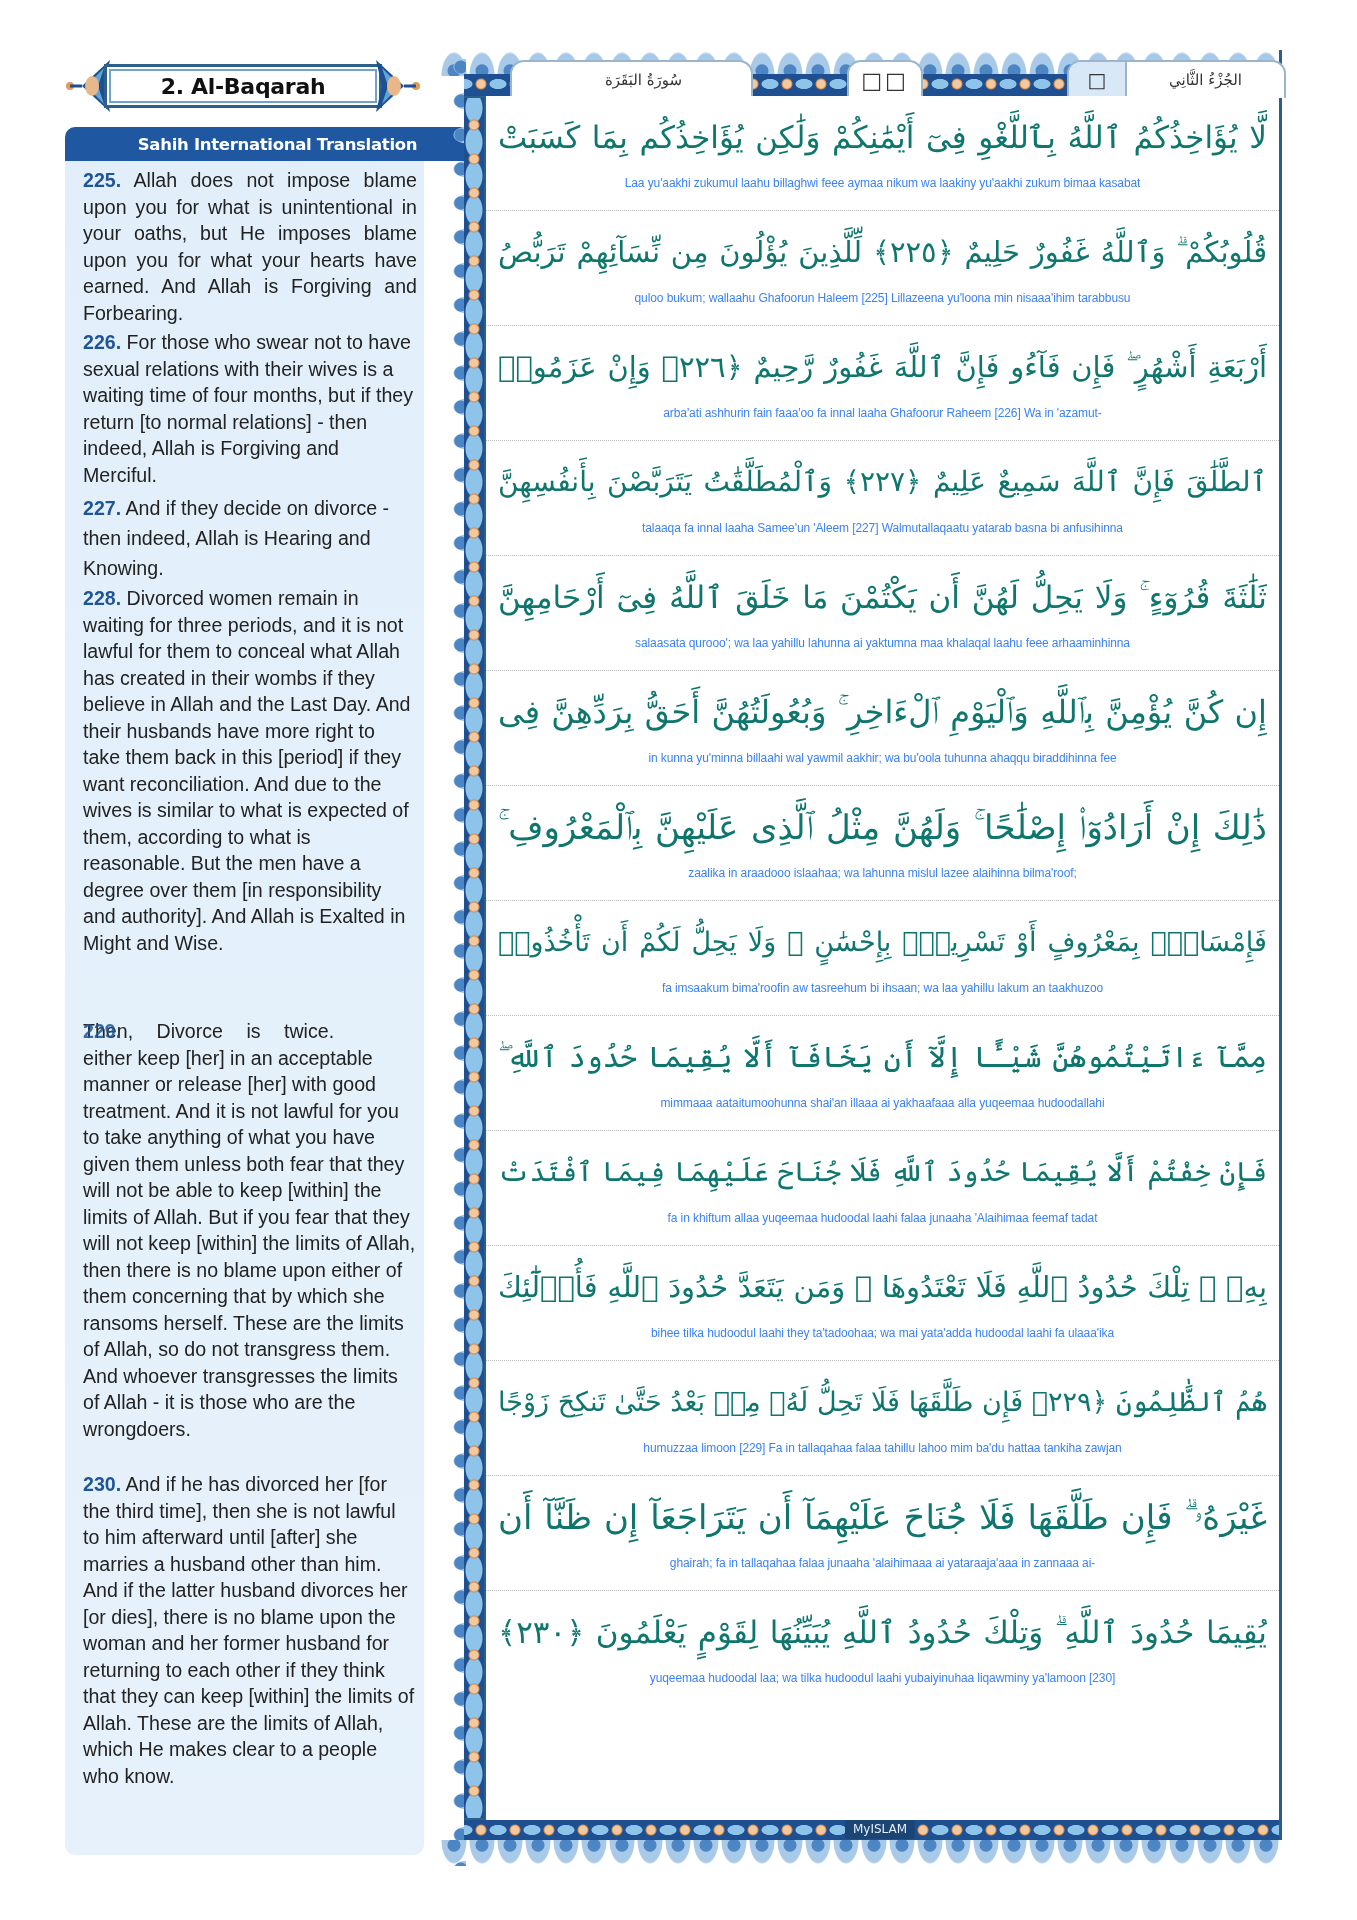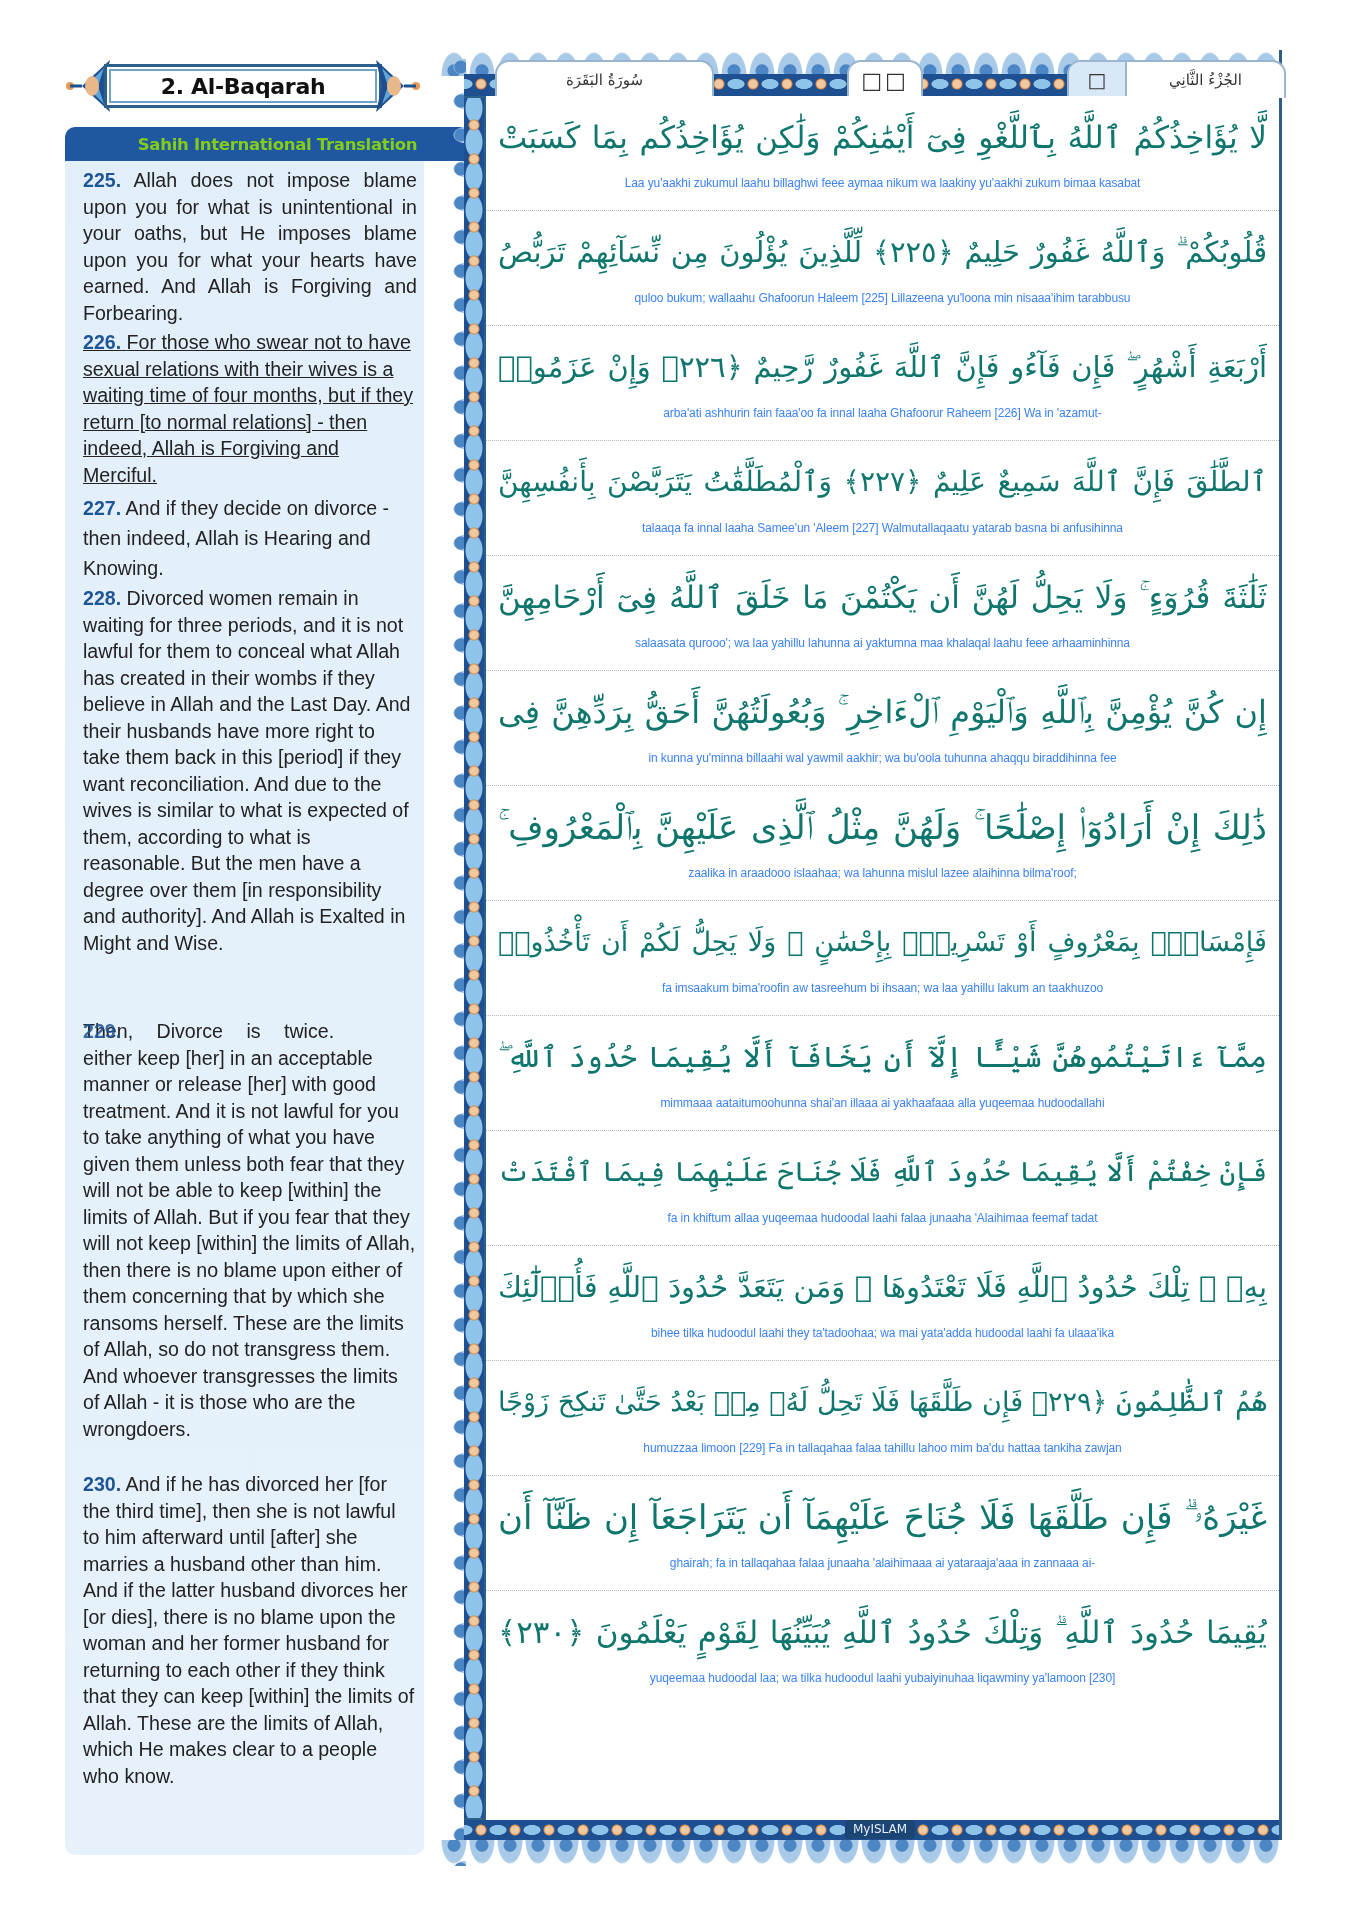--- a/index.html
+++ b/index.html
@@ -24,21 +24,21 @@
   }
   .orn {
     position: absolute; top: 0; width: 48px; height: 60px;
   }
   .orn.left { left: 0; }
   .orn.right { right: 0; transform: scaleX(-1); }
 
   .translation-header {
     position: absolute; left: 65px; top: 127px; width: 425px; height: 34px;
     background: #1f57a0; border-radius: 10px 10px 0 0;
-    color: #84cc16; font-weight: bold; font-size: 16.5px;
+    color: #ffffff; font-weight: bold; font-size: 16.5px;
     display: flex; align-items: center; justify-content: center;
     font-family: "DejaVu Sans", sans-serif; letter-spacing: -0.3px;
   }
   .translation-panel {
     position: absolute; left: 65px; top: 161px; width: 359px; height: 1694px;
     background: linear-gradient(#e2effa, #e6f1fb);
     border-radius: 0 0 10px 10px;
   }
   .verse {
     position: absolute; left: 18px; width: 334px;
@@ -90,21 +90,21 @@
   }
   .right-line { position: absolute; right: 8px; top: 0; bottom: 26px; width: 3px; background: #2e5d8a; }
 
   .tab {
     position: absolute; top: 10px; height: 36px; background: #fff;
     border: 2px solid #9ab6cf; border-bottom: none;
     border-radius: 14px 14px 0 0;
     display: flex; align-items: center; justify-content: center;
     font-family: "DejaVu Serif", serif; font-size: 15px; color: #333;
   }
-  .tab-surah { left: 55px; width: 215px; }
+  .tab-surah { left: 70px; width: 215px; padding-left: 24px; }
   .tab-page { left: 407px; width: 72px; letter-spacing: 3px; font-size: 22px; }
   .tab-juz { left: 627px; width: 215px; justify-content: flex-start; padding: 0; }
   .tab-juz .juz-num {
     width: 56px; height: 100%; background: #d8e8f6; border-right: 2px solid #9ab6cf;
     border-radius: 12px 0 0 0; display: flex; align-items: center; justify-content: center;
     font-size: 20px;
   }
   .tab-juz .juz-name { flex: 1; text-align: center; }
 
   .content {
@@ -156,21 +156,21 @@
   </svg>
 </div>
 
 <div class="translation-header">Sahih International Translation</div>
 
 <div class="translation-panel">
   <div class="verse justify" style="top:6px;">
     <span class="vnum">225.</span>
     <span>Allah does not impose blame upon you for what is unintentional in your oaths, but He imposes blame upon you for what your hearts have earned. And Allah is Forgiving and Forbearing.</span>
   </div>
-  <div class="verse" style="top:168px;text-decoration:underline;">
+  <div class="verse" style="top:168px;">
     <span class="vnum">226.</span>
     <span>For those who swear not to have sexual relations with their wives is a waiting time of four months, but if they return [to normal relations] - then indeed, Allah is Forgiving and Merciful.</span>
   </div>
   <div class="verse" style="top:332px; line-height:30px;">
     <span class="vnum">227.</span>
     <span>And if they decide on divorce - then indeed, Allah is Hearing and Knowing.</span>
   </div>
   <div class="verse" style="top:424px;">
     <span class="vnum">228.</span>
     <span>Divorced women remain in waiting for three periods, and it is not lawful for them to conceal what Allah has created in their wombs if they believe in Allah and the Last Day. And their husbands have more right to take them back in this [period] if they want reconciliation. And due to the wives is similar to what is expected of them, according to what is reasonable. But the men have a degree over them [in responsibility and authority]. And Allah is Exalted in Might and Wise.</span>

